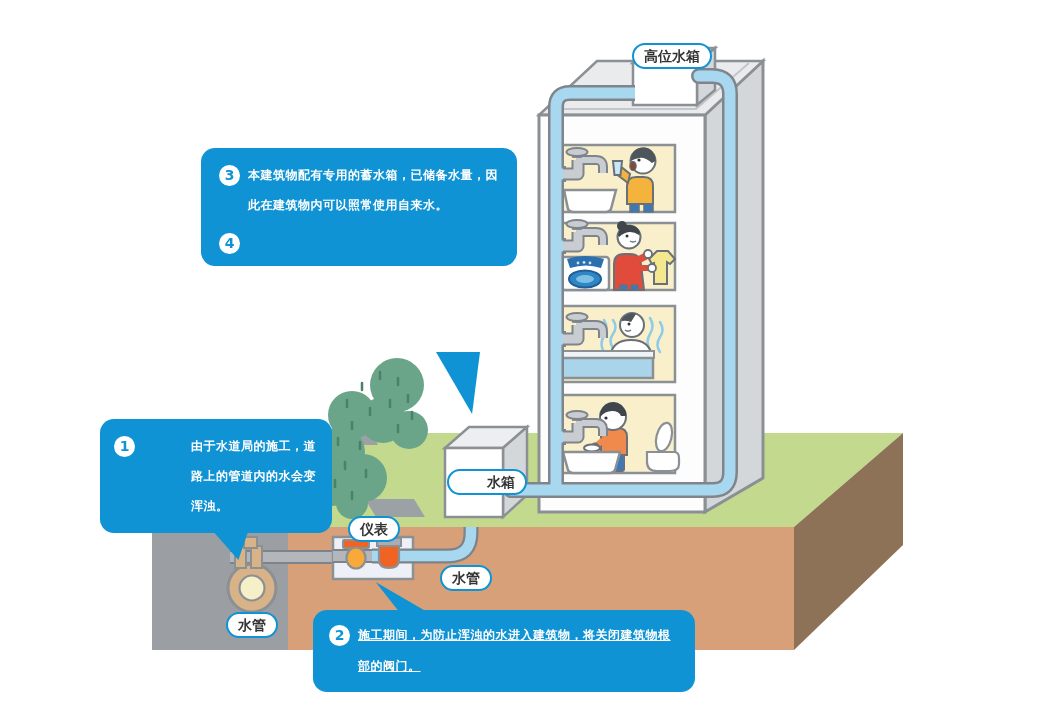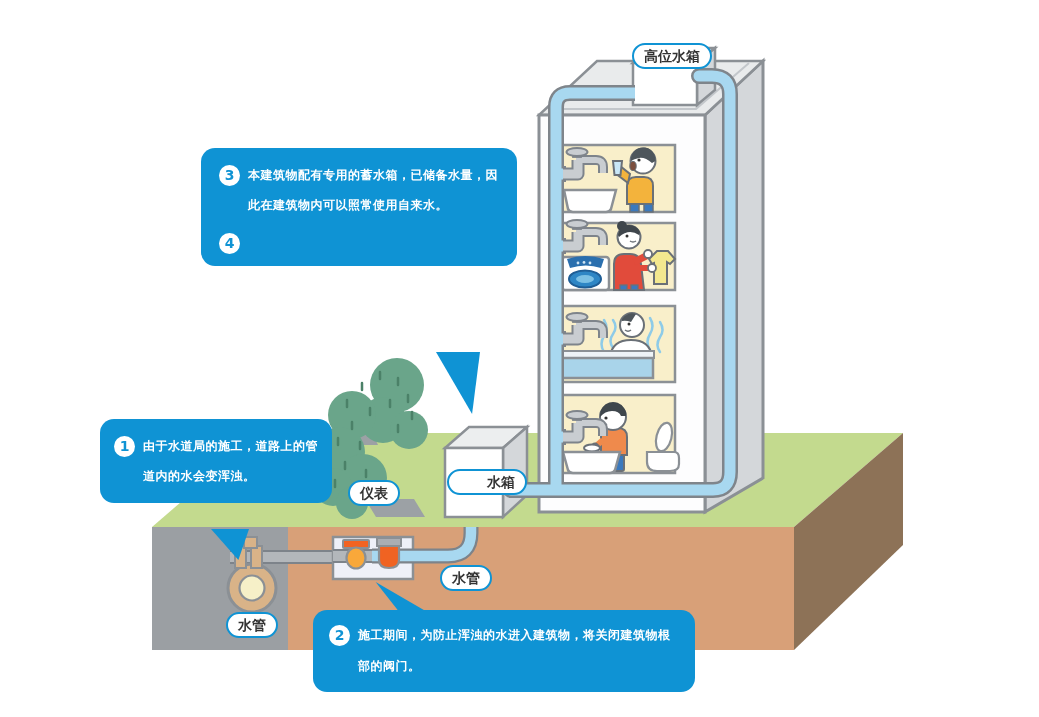--- a/index.html
+++ b/index.html
@@ -8,32 +8,32 @@
   .canvas svg{position:absolute;left:0;top:0;}
   .bubble{position:absolute;background:#0f93d4;border-radius:14px;color:#fff;box-sizing:border-box;}
   .bubble .item{display:flex;align-items:flex-start;}
   .bubble .item + .item{margin-top:8px;}
   .bubble .num{flex:0 0 21px;width:21px;height:21px;border-radius:50%;background:#fff;color:#0f93d4;
                font-size:14px;font-weight:700;line-height:21px;text-align:center;margin-top:5px;margin-right:8px;}
   .bubble .txt{font-size:12px;font-weight:700;line-height:30px;letter-spacing:0.5px;}
   .bubble-top{left:201px;top:148px;width:316px;padding:12px 14px 12px 18px;}
   .bubble-top .txt{width:254px;}
   .bubble-left{left:100px;top:419px;width:232px;padding:12px 8px 12px 14px;}
-  .bubble-left .txt{width:176px;}
+  .bubble-left .txt{width:176px;margin-left:48px;}
   .bubble-bottom{left:313px;top:610px;width:382px;padding:10px 12px 10px 16px;}
-  .bubble-bottom .txt{width:314px;line-height:31px;}
+  .bubble-bottom .txt{width:314px;line-height:31px;text-decoration:underline;}
   .tail{position:absolute;background:#0f93d4;}
   .tail-top{left:436px;top:352px;width:44px;height:62px;clip-path:polygon(0% 0%,100% 0%,82% 100%);}
   .tail-left{left:211px;top:529px;width:38px;height:31px;clip-path:polygon(0% 0%,100% 0%,72% 100%);}
   .tail-bottom{left:371px;top:580px;width:58px;height:33px;clip-path:polygon(8% 6%,100% 100%,50% 100%);}
   .pill{position:absolute;background:#fff;border:2.5px solid #0f93d4;border-radius:999px;
         color:#333;font-size:14px;font-weight:700;line-height:18px;padding:2px 10px;white-space:nowrap;}
   .pill-rooftop{left:632px;top:43px;}
   .pill-tank{left:447px;top:469px;padding-left:38px;}
-  .pill-meter{left:348px;top:480px;}
+  .pill-meter{left:348px;top:516px;}
   .pill-service{left:440px;top:565px;}
   .pill-main{left:226px;top:612px;}
 </style>
 </head>
 <body>
 
 <div class="canvas">
 
 <svg width="1039" height="717" viewBox="0 0 1039 717">
   <defs>

